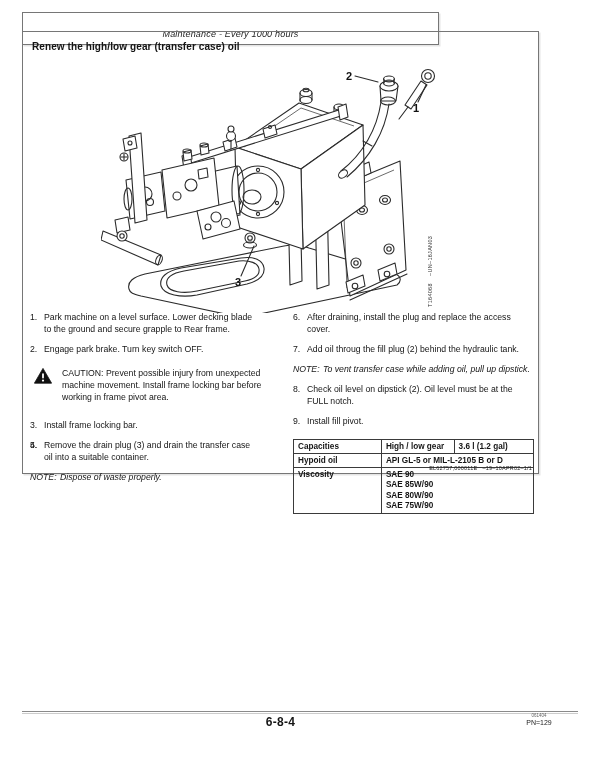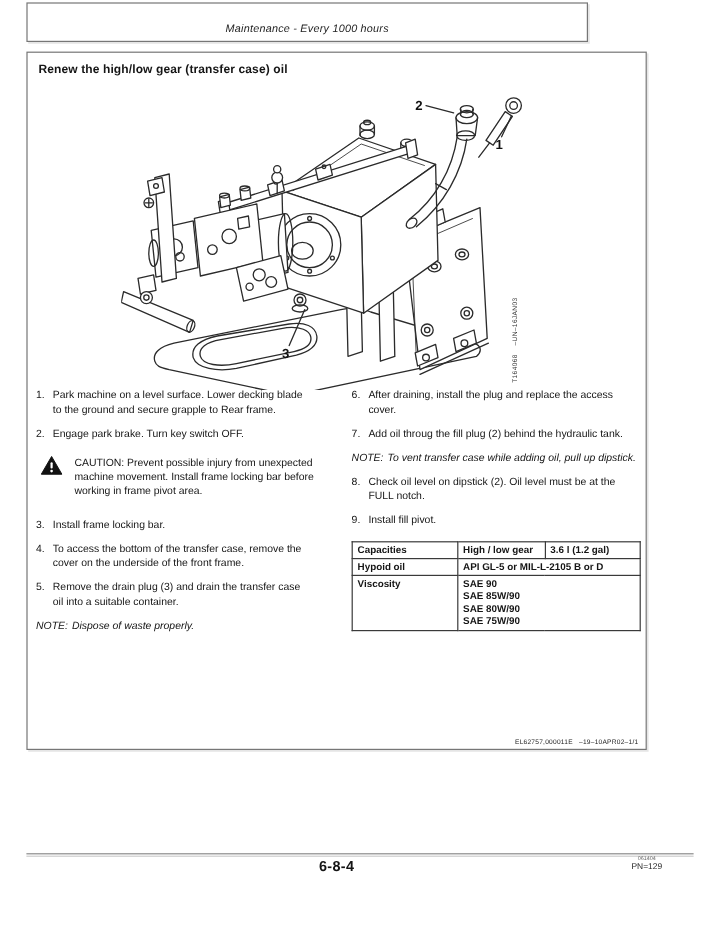--- a/index.html
+++ b/index.html
@@ -1,29 +1,29 @@
 <!DOCTYPE html>
 <html><head>
 <meta charset="utf-8">
 <style>
   html,body { margin:0; padding:0; }
   body {
     width:600px; height:776px; position:relative; background:#ffffff;
     font-family:"Liberation Sans", sans-serif; color:#151515; overflow:hidden;
   }
   .header-box {
-    position:absolute; left:22px; top:2px; width:468px; height:33px;
+    position:absolute; left:22px; top:12px; width:417px; height:33px;
     border:1px solid #767676; box-sizing:border-box;
     box-shadow:1.5px 1.5px 0 rgba(0,0,0,0.10);
     display:flex; align-items:flex-end; justify-content:center; padding-bottom:5px;
   }
   .header-title { font-style:italic; font-size:9px; color:#222; letter-spacing:0.2px; }
 
   .main-box {
-    position:absolute; left:22px; top:43px; width:517px; height:582px;
+    position:absolute; left:22px; top:31px; width:517px; height:443px;
     border:1px solid #767676; box-sizing:border-box;
     box-shadow:1.5px 1.5px 0 rgba(0,0,0,0.10);
   }
   .section-title { position:absolute; left:9px; top:9px; font-size:10px; font-weight:bold; letter-spacing:0.1px; }
 
   .figure { position:absolute; left:78px; top:29px; width:348px; height:252px; }
   .figure svg { display:block; }
   .ln { fill:none; stroke:#2b2b2b; stroke-width:1.1; stroke-linejoin:round; stroke-linecap:round; }
   .fw { fill:#ffffff; stroke:#2b2b2b; stroke-width:1.1; stroke-linejoin:round; stroke-linecap:round; }
   .thin { fill:none; stroke:#2b2b2b; stroke-width:0.7; }
@@ -221,21 +221,20 @@
         <circle cx="9" cy="12.6" r="1.1" fill="#fff"></circle>
       </svg>
       <div class="ctext">CAUTION: Prevent possible injury from unexpected machine movement. Install frame locking bar before working in frame pivot area.</div>
     </div>
     <div class="step">
       <span class="num">3.</span>
       <span class="txt">Install frame locking bar.</span>
     </div>
     <div class="step">
       <span class="num">4.</span>
-      <span class="txt">To access the bottom of the transfer case, remove the cover on the underside of the front frame.</span>
     </div>
     <div class="step">
       <span class="num">5.</span>
       <span class="txt">Remove the drain plug (3) and drain the transfer case oil into a suitable container.</span>
     </div>
     <div class="note">
       <span class="nlabel">NOTE:</span>
       <span>Dispose of waste properly.</span>
     </div>
   </div>

